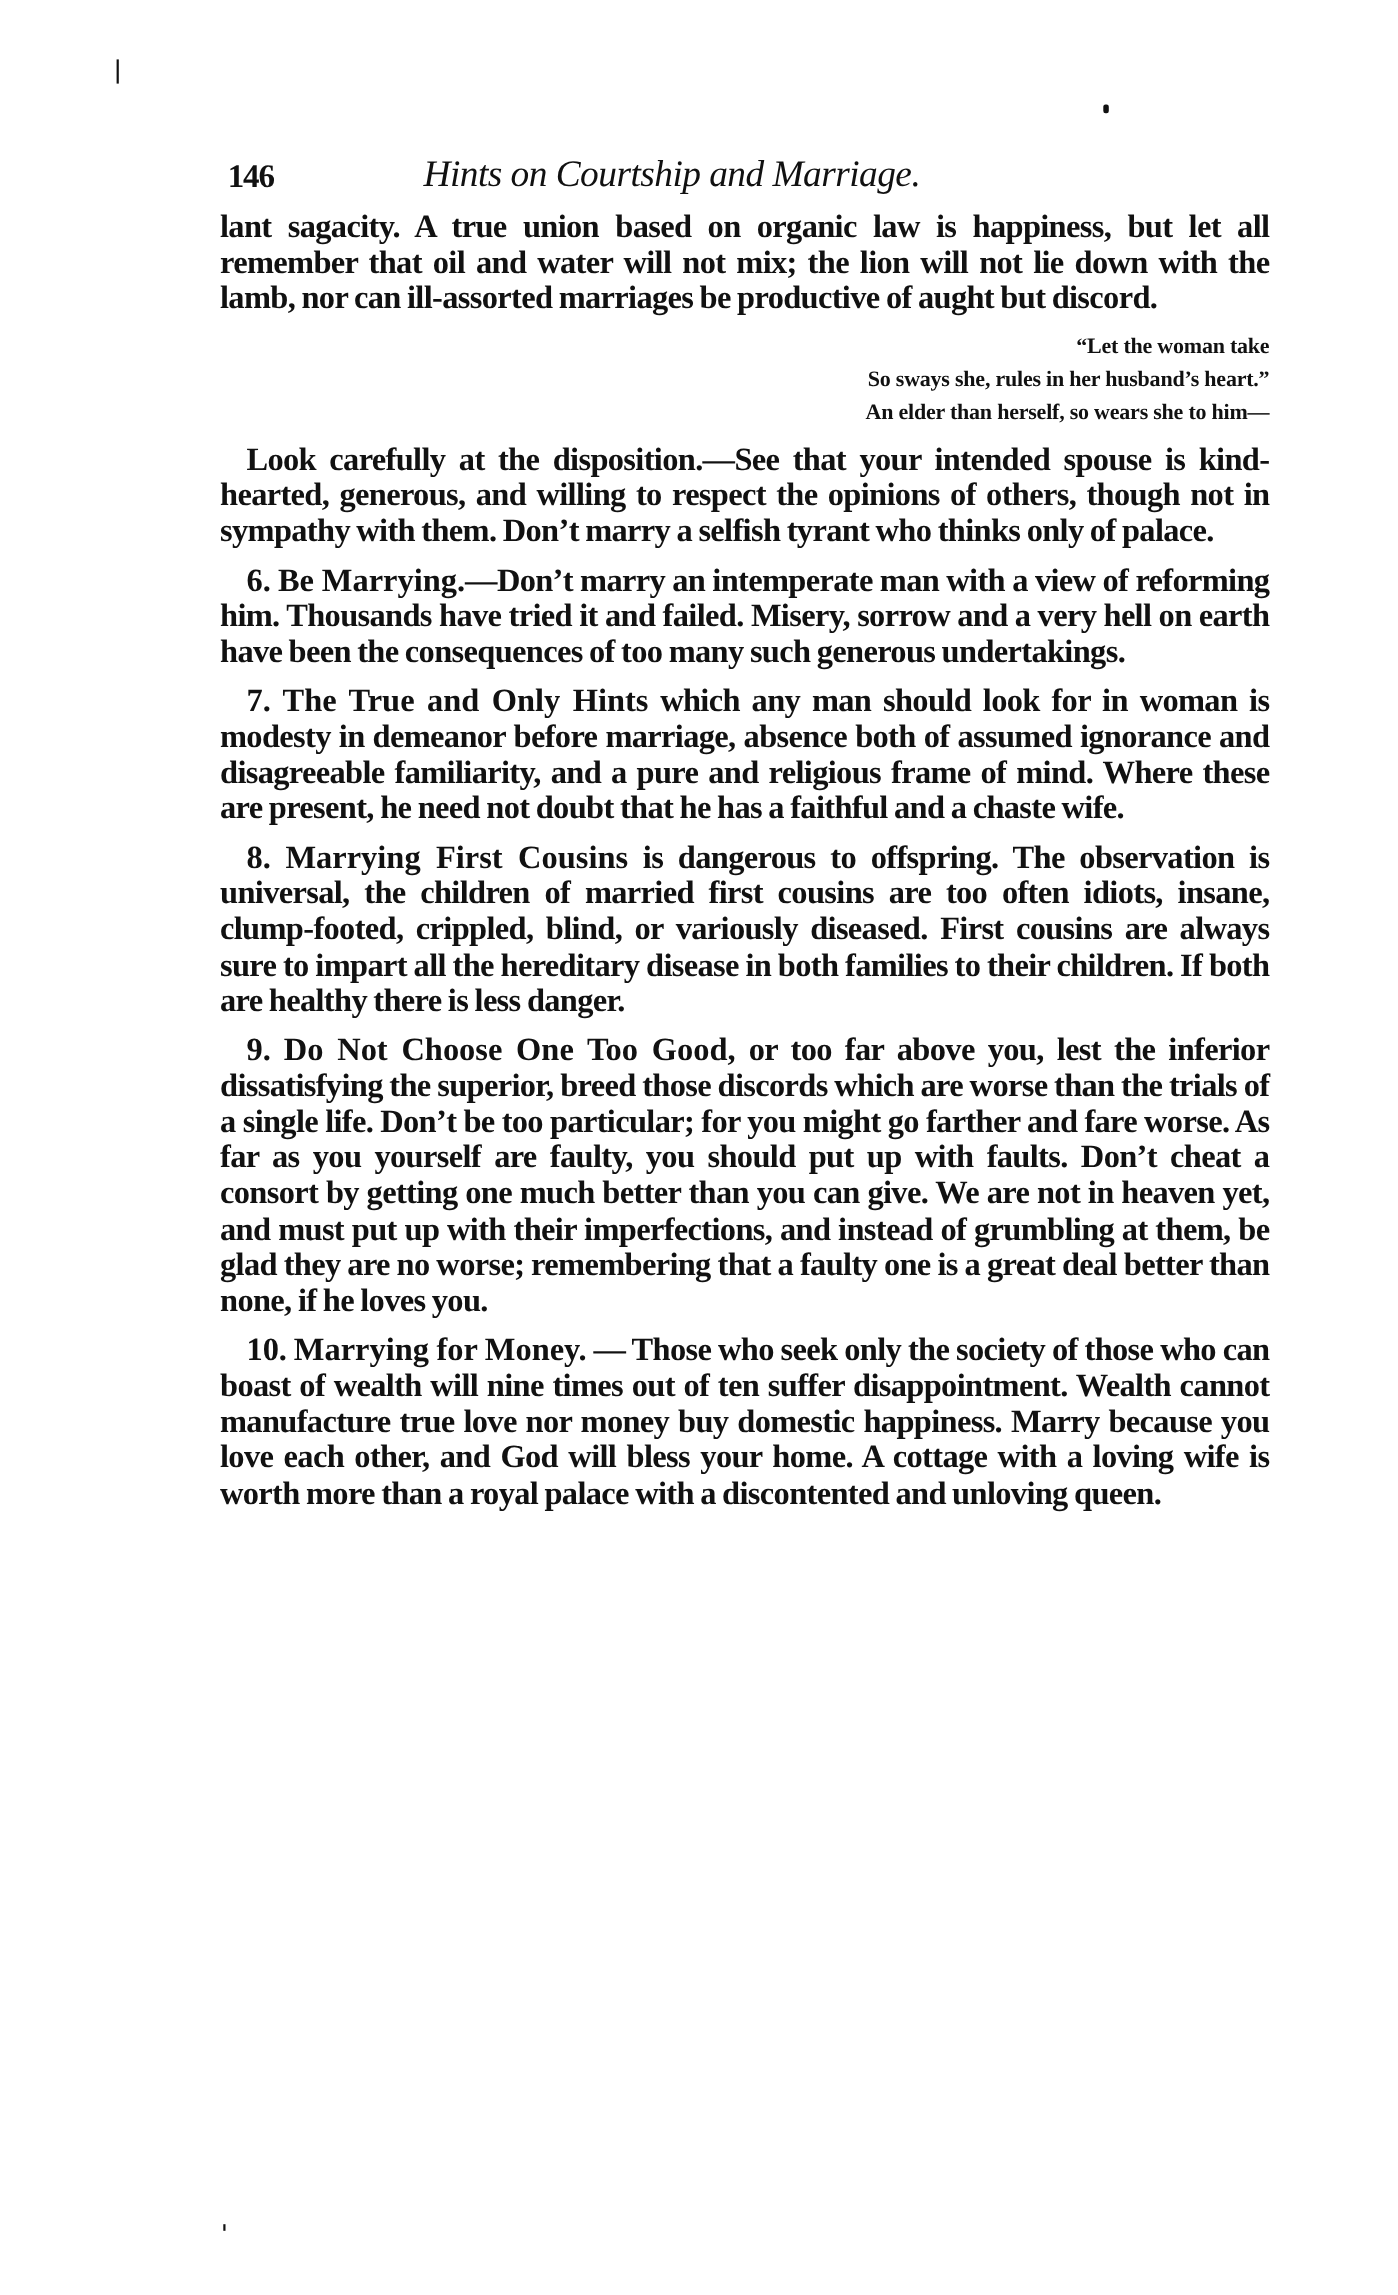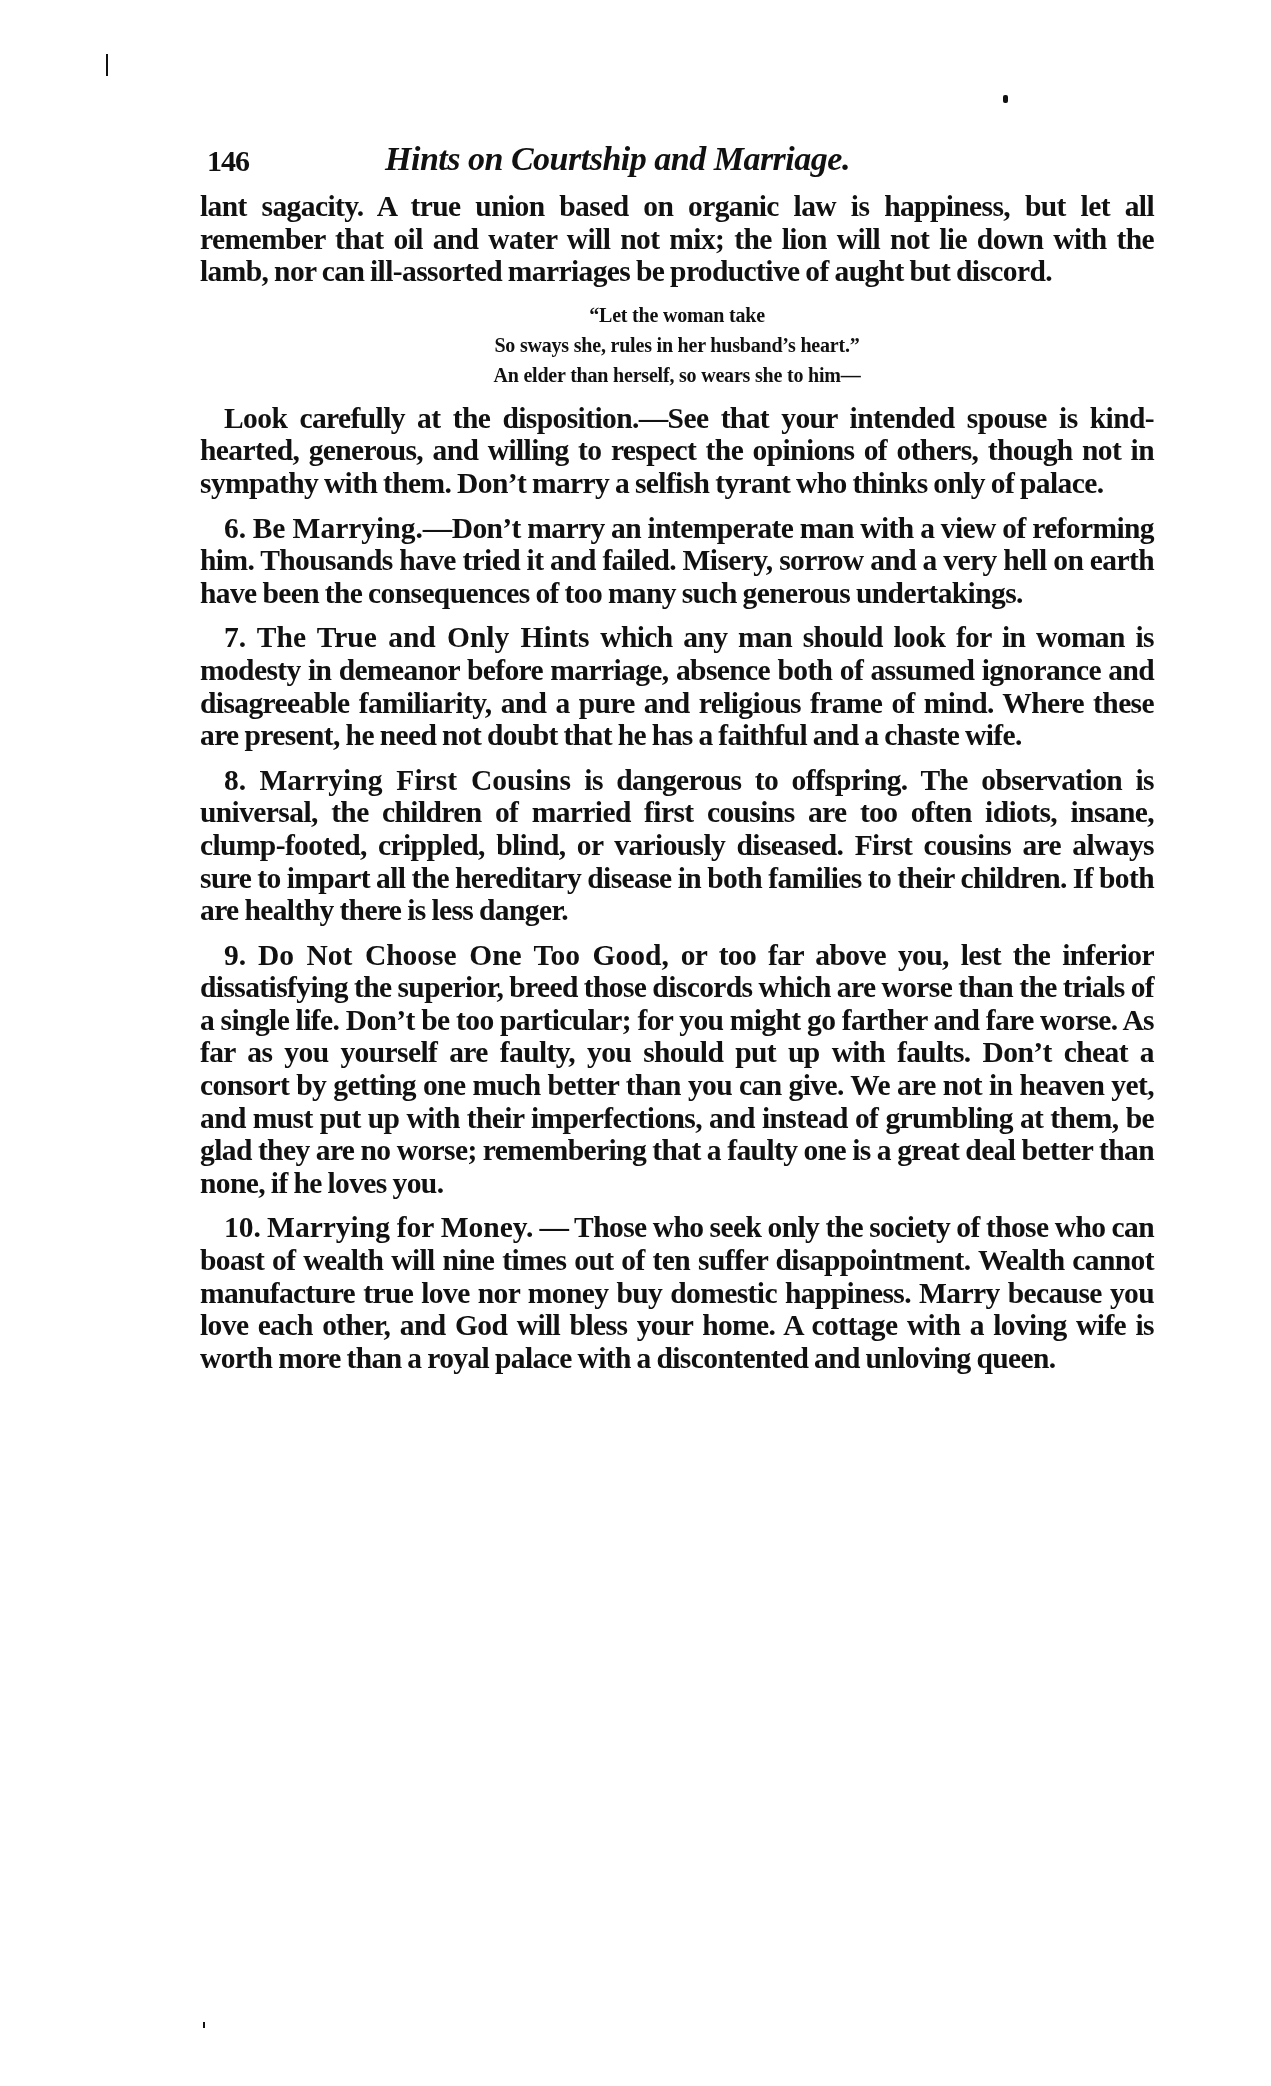--- a/index.html
+++ b/index.html
@@ -2,27 +2,27 @@
 <html><head>
 <meta charset="utf-8">
 <style>
   html, body { margin: 0; padding: 0; background: #ffffff; }
   body { width: 1271px; height: 2086px; position: relative; overflow: hidden;
          font-family: "Liberation Serif", "DejaVu Serif", serif; color: #111; }
   .page { position: absolute; left: 0; top: 0; width: 1097px; height: 2086px; }
   .mark { position: absolute; background: #111; }
   .header { position: absolute; left: 207px; top: 140px; width: 950px; height: 40px; }
   .page-number { position: absolute; left: 0; top: 4px; font-size: 30px; font-weight: bold; letter-spacing: -1px; }
-  .running-title { position: absolute; left: 178px; top: 0; font-size: 34px; font-style: italic; font-weight: bold; letter-spacing: -0.5px; }
+  .running-title { position: absolute; left: 178px; top: 0; font-size: 34px; font-style: italic; font-weight: normal; letter-spacing: -0.5px; }
   .body { position: absolute; left: 200px; top: 190px; width: 954px; }
   p { margin: 0 0 12px 0; font-size: 29.5px; line-height: 32.6px; text-align: justify;
       font-weight: bold; letter-spacing: -0.6px; word-spacing: -1px; }
   p.indent { text-indent: 24px; }
   .lead { font-weight: 900; letter-spacing: 0px; }
-  .poem { margin: 2px 0 12px 0; text-align: center; font-size: 20px; font-weight: bold; line-height: 30px; letter-spacing: -0.2px; }
+  .poem { margin: 2px 0 12px 0; text-align: right; font-size: 20px; font-weight: bold; line-height: 30px; letter-spacing: -0.2px; }
   .poem div { white-space: nowrap; }
 </style>
 </head>
 <body>
 
 <div class="page">
 
   <div class="mark" style="left:106px;top:54px;width:2px;height:22px;"></div>
   <div class="mark" style="left:1003px;top:95px;width:5px;height:8px;border-radius:2px;"></div>
   <div class="mark" style="left:203px;top:2022px;width:2px;height:6px;"></div>

